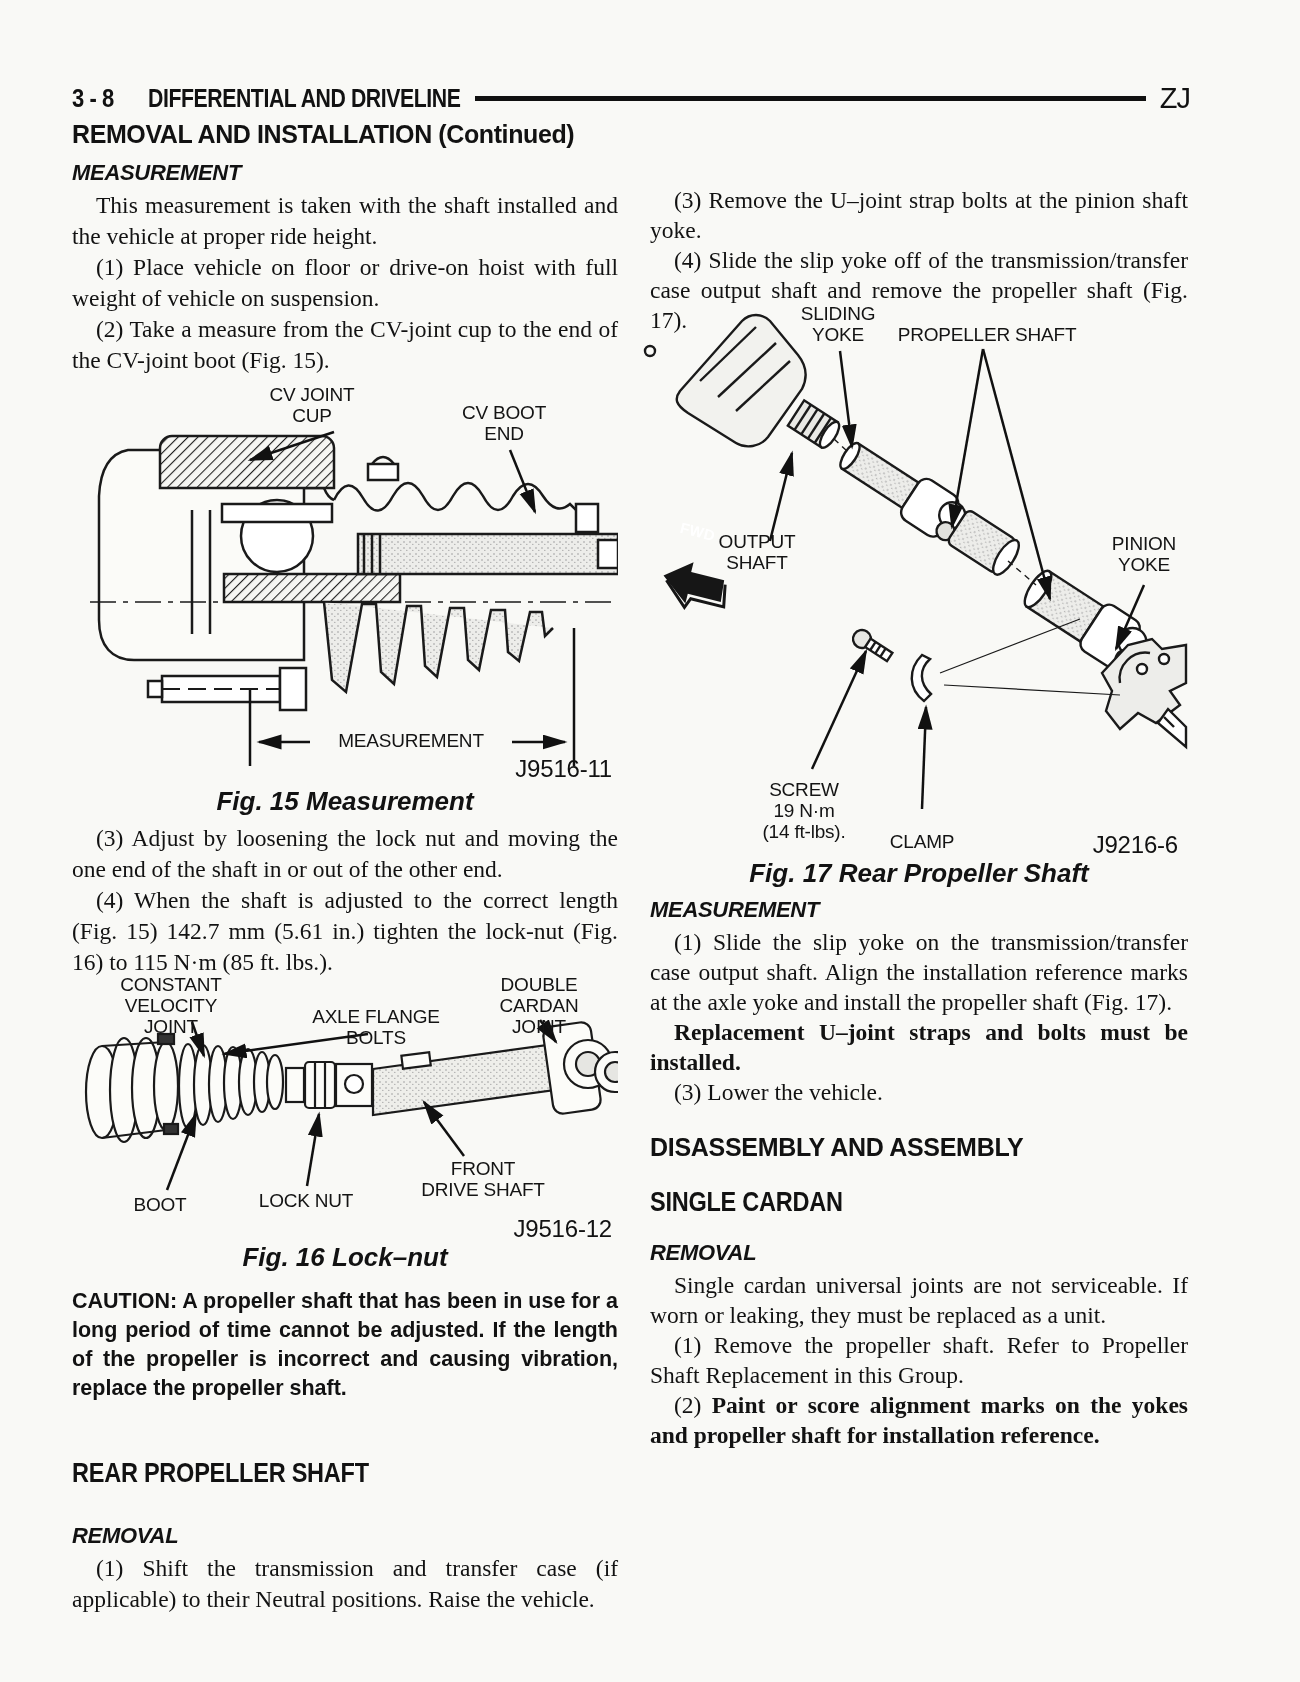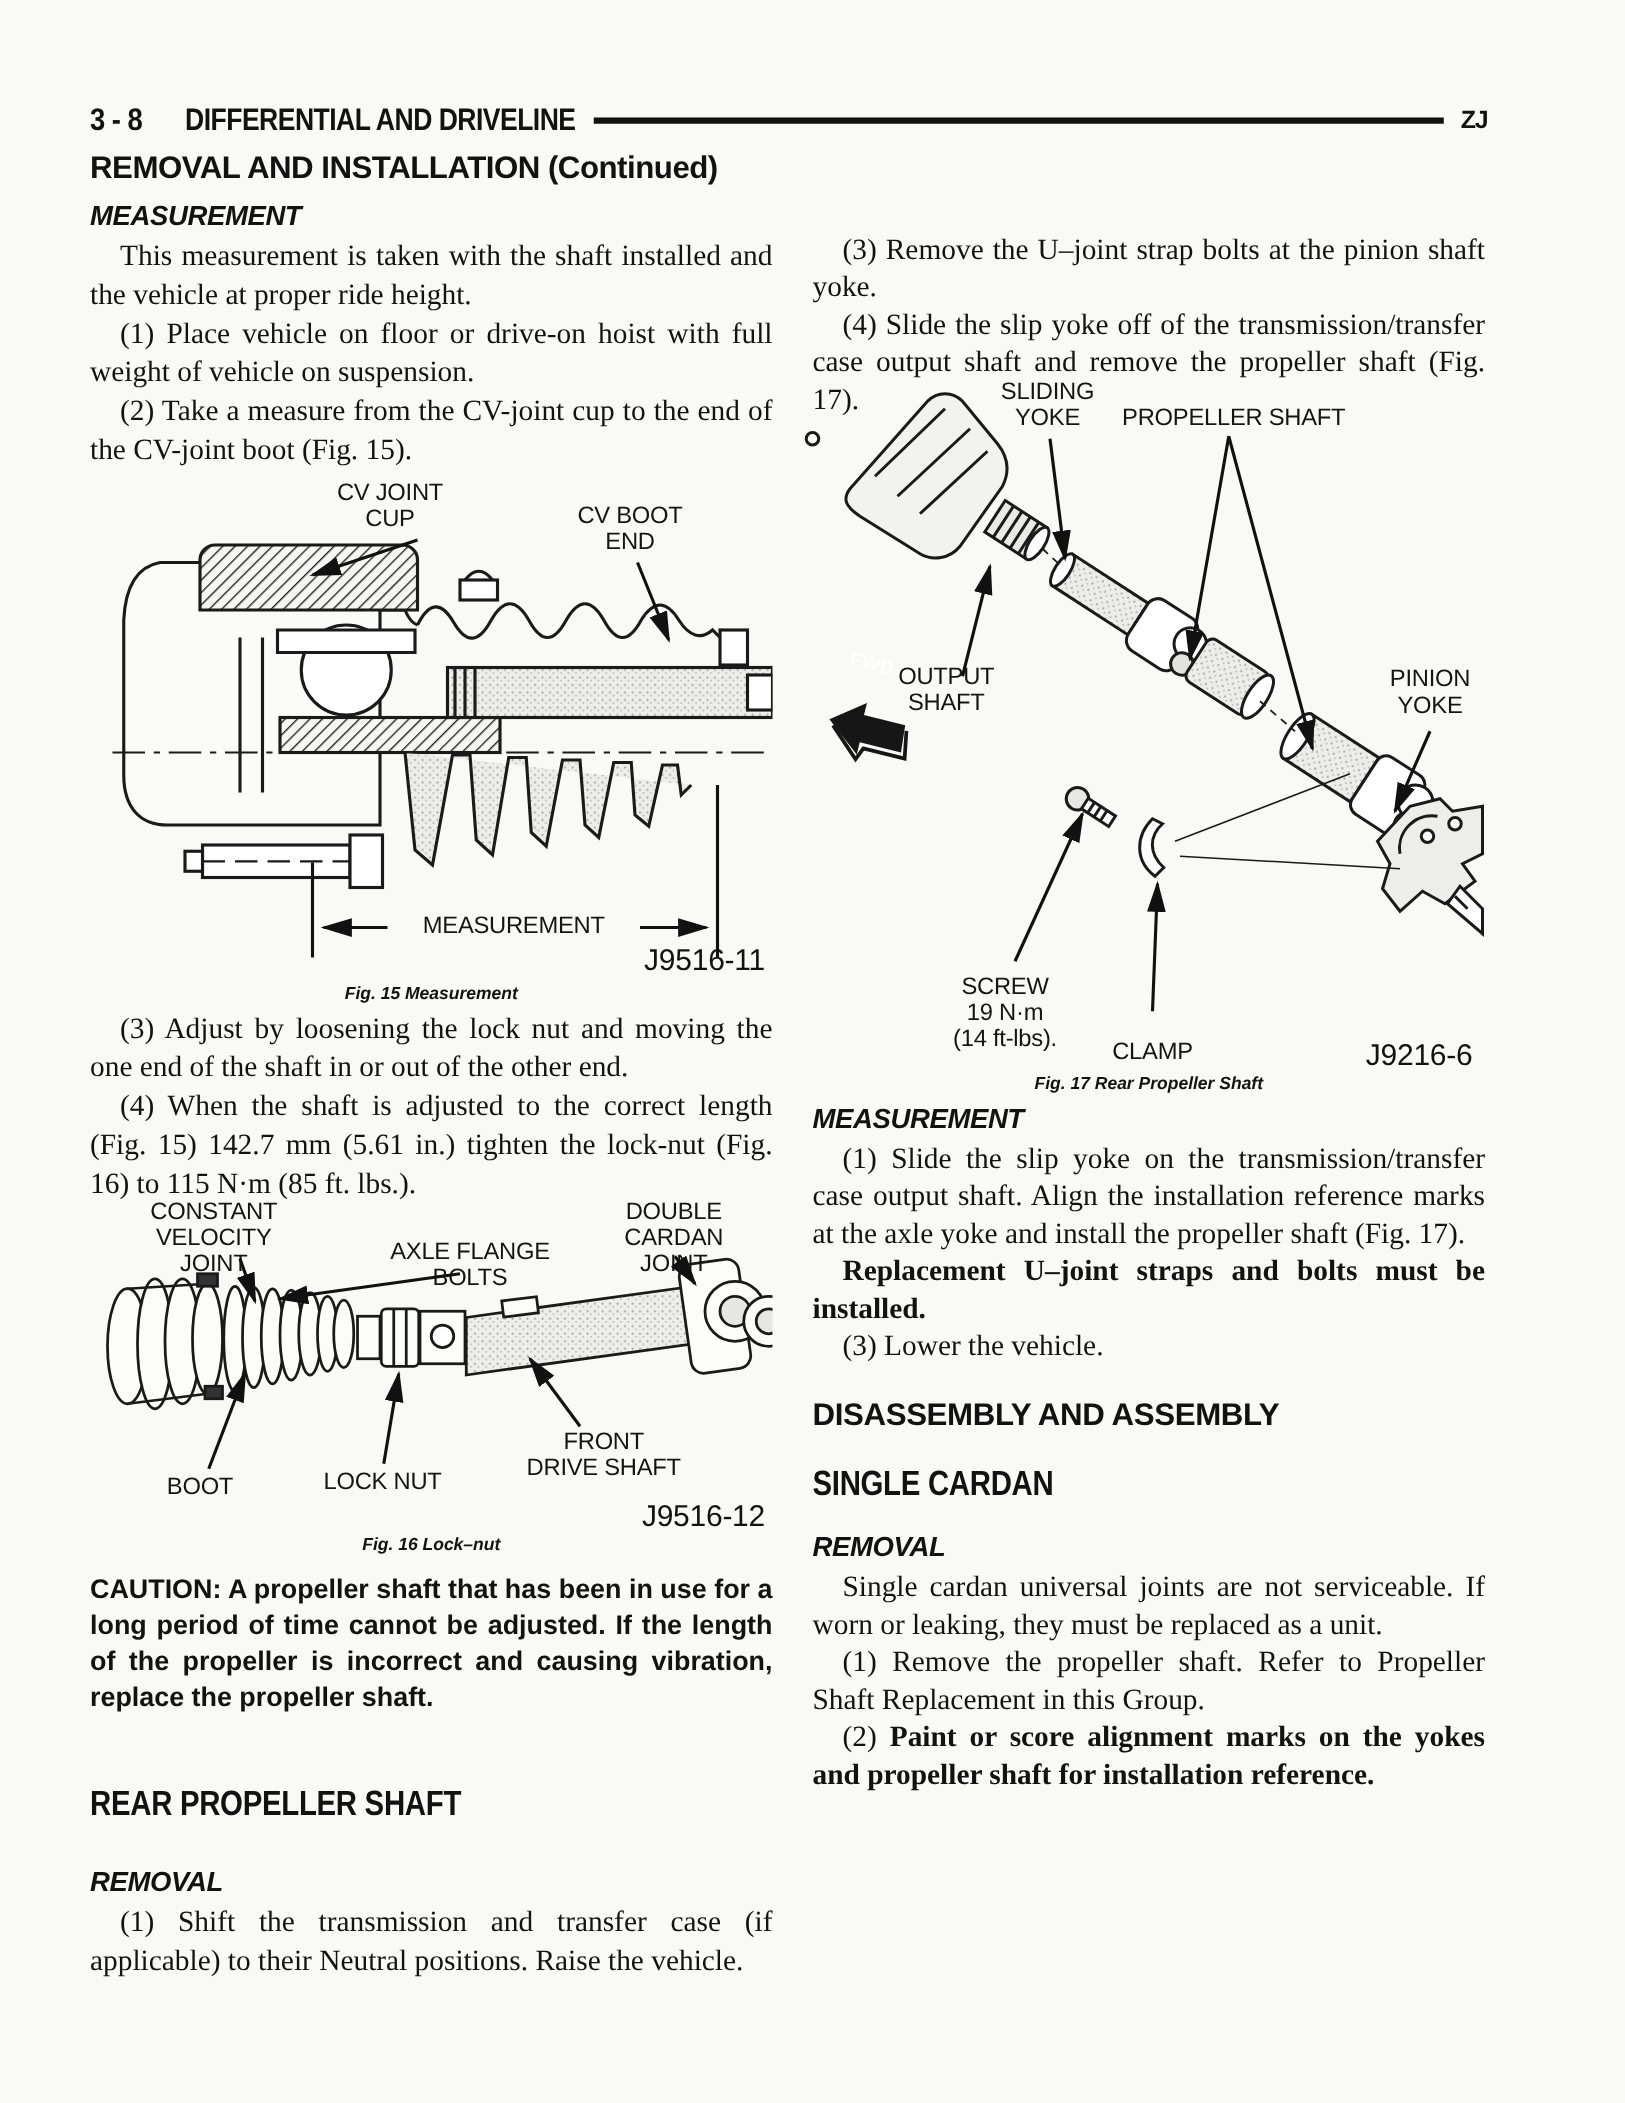--- a/index.html
+++ b/index.html
@@ -8,34 +8,34 @@
     background:#f9f9f6;color:#121212;
     font-family:"Liberation Serif",serif;
     overflow:hidden;
   }
   
   .pagehead{position:absolute;left:72px;top:82px;width:1118px;display:flex;align-items:center;}
   .hnum,.htitle{font-family:"Liberation Sans",sans-serif;font-weight:bold;font-size:25px;letter-spacing:-.5px;white-space:nowrap;}
   .hnum{transform:scaleX(.88);transform-origin:left;}
   .htitle{margin-left:28px;transform:scaleX(.85);transform-origin:left;}
   .hrule{flex:1;border-top:5px solid #111;margin:0 14px 0 -40px;}
-  .hmodel{font-family:"Liberation Sans",sans-serif;font-weight:bold;font-size:20px;letter-spacing:-1px;}
+  .hmodel{font-family:"Liberation Sans",sans-serif;font-weight:normal;font-size:29px;letter-spacing:-1px;}
   .secthead{position:absolute;left:72px;top:120px;font-family:"Liberation Sans",sans-serif;font-weight:bold;font-size:25px;letter-spacing:-.4px;}
   
   .col{position:absolute;}
   .col-left{left:72px;top:160px;width:546px;}
   .col-right{left:650px;top:185px;width:538px;}
   p.body{font-size:23.5px;line-height:31px;text-align:justify;margin:0;text-indent:24px;}
   .col-right p.body{line-height:30px;}
   p.bold-note{font-weight:bold;}
   h3.sub{font-family:"Liberation Sans",sans-serif;font-style:italic;font-weight:bold;font-size:22px;margin:0 0 4px 0;letter-spacing:-.3px;}
   h2.big{font-family:"Liberation Sans",sans-serif;font-weight:bold;font-size:25px;margin:0;letter-spacing:-.3px;}
   h2.cond{transform:scaleX(.84);transform-origin:left;font-size:28px;}
   .caution{font-family:"Liberation Sans",sans-serif;font-weight:bold;font-size:21.5px;line-height:29px;text-align:justify;margin:14px 0 0 0;}
-  .caption{font-family:"Liberation Sans",sans-serif;font-weight:bold;font-style:italic;font-size:14px;text-align:center;margin:2px 0 6px 0;}
+  .caption{font-family:"Liberation Sans",sans-serif;font-weight:bold;font-style:italic;font-size:26px;text-align:center;margin:2px 0 6px 0;}
   
   .fig{position:relative;}
   .fig15{height:400px;margin-top:8px;}
   .fig16{height:268px;margin-top:-6px;}
   .fig17{height:505px;margin-top:16px;}
   .fig svg.art{position:absolute;left:0;top:0;}
   .flabel{
     position:absolute;font-family:"Liberation Sans",sans-serif;font-size:19px;line-height:21px;
     text-align:center;white-space:pre-line;letter-spacing:-.2px;color:#141414;
   }

